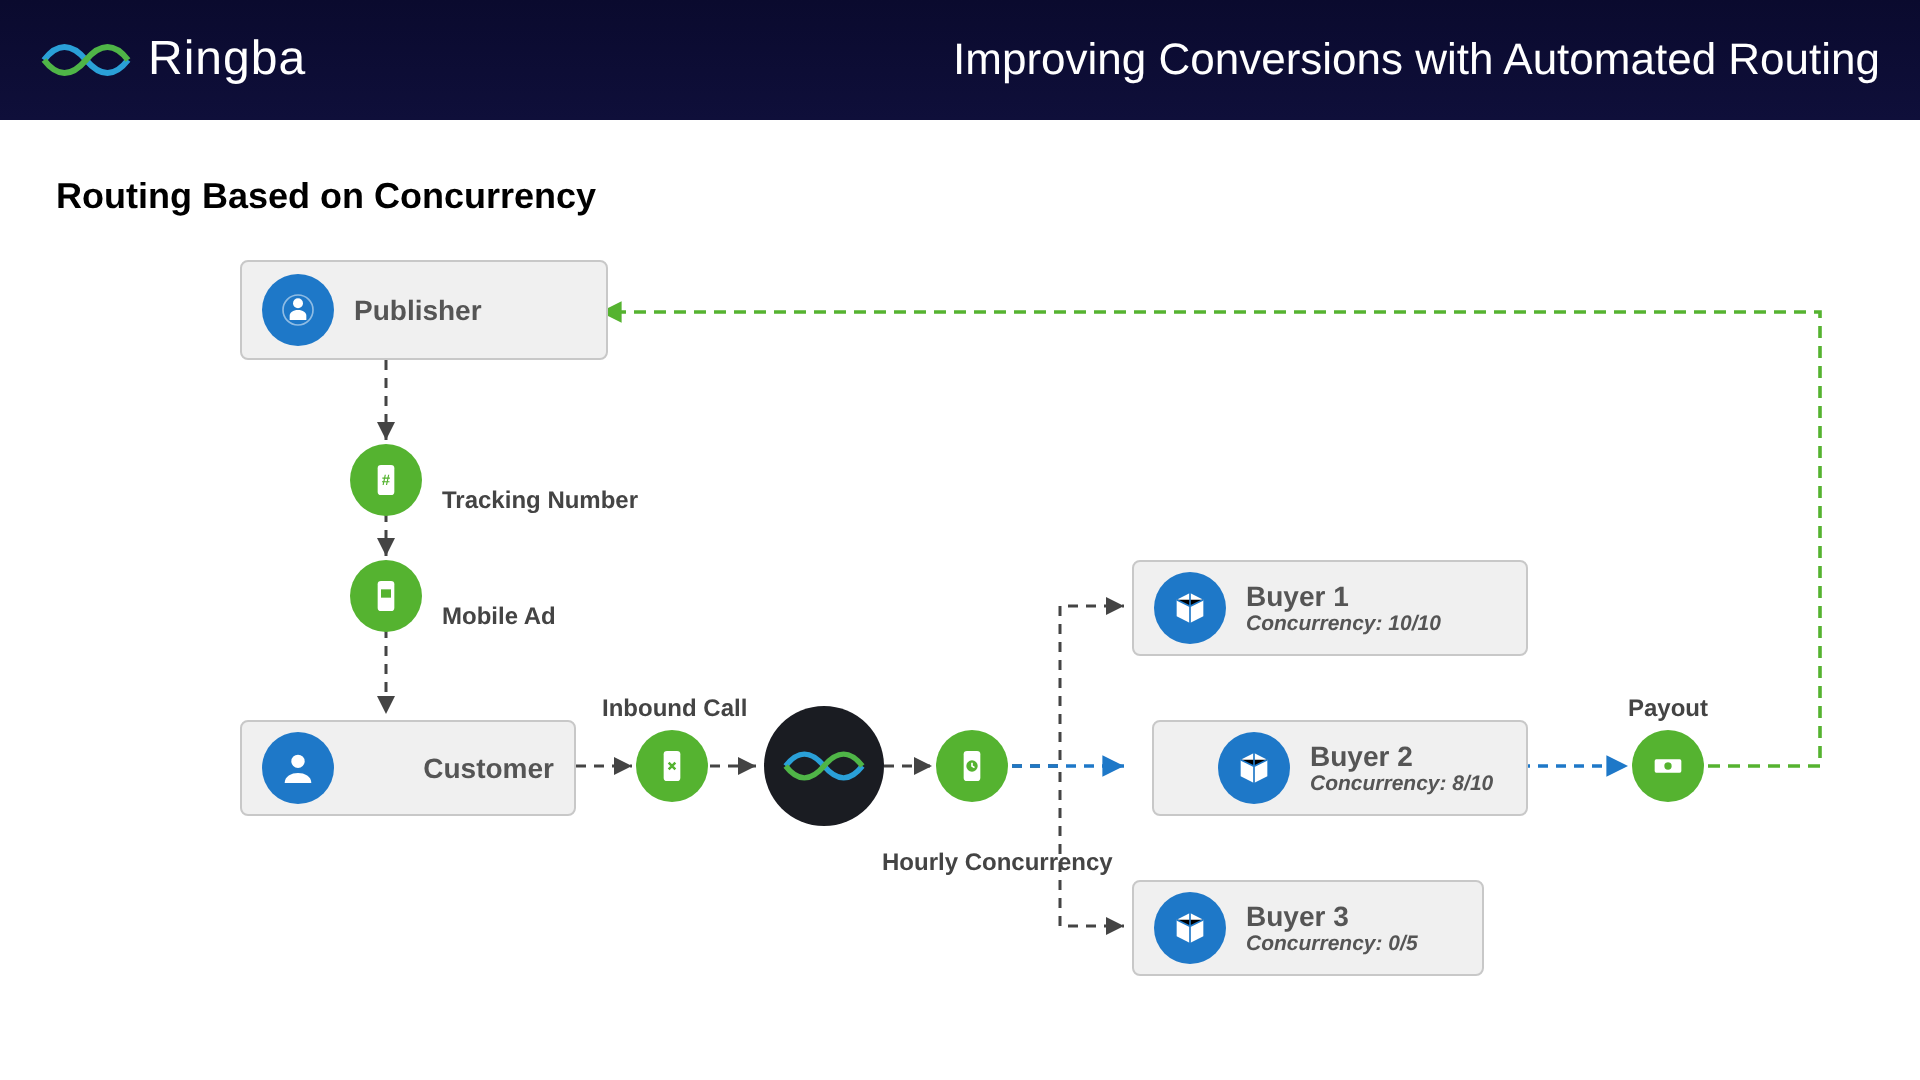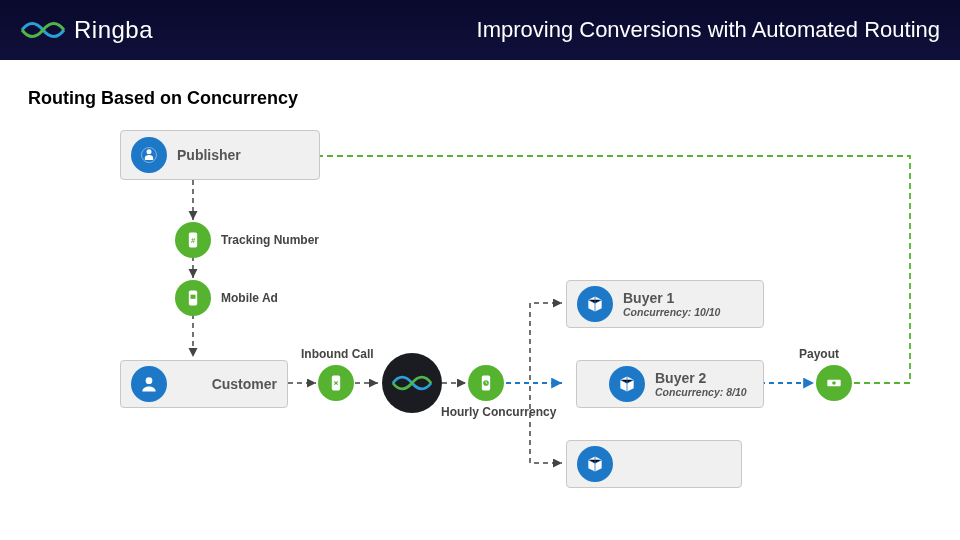--- a/index.html
+++ b/index.html
@@ -60,26 +60,27 @@
   .green { background: #55b330; }
   .black { background: #1a1c22; }
   .icon-circle svg { width: 20px; height: 20px; }
   
   .roundnode {
     position: absolute;
     display: flex;
     align-items: center;
     gap: 10px;
   }
-  .roundnode .lbl { font-weight: 600; color: #444; font-size: 12px; white-space: nowrap; }
+  .roundnode .lbl { font-weight: 600; color: #444; font-size: 12px; white-space: nowrap; margin-top: 19px; }
   .roundnode .lbl-above {
     position: absolute;
     bottom: 40px;
     left: 50%;
     transform: translateX(-50%);
+    text-align: center;
     width: 70px;
   }
   .roundnode .lbl-below {
     position: absolute;
     top: 40px;
     left: 50%;
     transform: translateX(-50%);
     text-align: center;
     width: 90px;
   }
@@ -134,21 +135,21 @@
   <path d="M506 383 L530 383 L530 303 L562 303" stroke="#444" stroke-width="1.5" stroke-dasharray="5,4" fill="none" marker-end="url(#arr-dark)"></path>
   <path d="M506 383 L530 383 L530 463 L562 463" stroke="#444" stroke-width="1.5" stroke-dasharray="5,4" fill="none" marker-end="url(#arr-dark)"></path>
 
   <line x1="506" y1="383" x2="562" y2="383" stroke="#1e78c8" stroke-width="1.8" stroke-dasharray="5,4" marker-end="url(#arr-blue)"></line>
 
   <line x1="742" y1="383" x2="814" y2="383" stroke="#1e78c8" stroke-width="1.8" stroke-dasharray="5,4" marker-end="url(#arr-blue)"></line>
 
   <path d="M854 383 L910 383 L910 156 L300 156" stroke="#55b330" stroke-width="1.8" stroke-dasharray="6,4" fill="none" marker-end="url(#arr-green)"></path>
 </svg>
 
-<div class="card" style="left:120px; top:130px; width:200px; height:50px;">
+<div class="card" style="left:120px; top:130px; width:184px; height:50px;">
   <div class="icon-circle blue">
     <svg viewBox="0 0 24 24">
         <circle cx="12" cy="8" r="3" fill="#fff"></circle>
         <path d="M12 12c-3 0-5 1.5-5 3.5V18h10v-2.5c0-2-2-3.5-5-3.5z" fill="#fff"></path>
         <circle cx="12" cy="12" r="9" fill="none" stroke="#fff" stroke-width="1" opacity="0.5"></circle>
       </svg>
   </div>
   <div class="title">Publisher</div>
 </div>
 
@@ -236,20 +237,24 @@
   </div>
 </div>
 
 <div class="card" style="left:566px; top:440px; width:176px; height:48px;">
   <div class="icon-circle blue">
     <svg viewBox="0 0 24 24">
         <path d="M12 3l8 4v10l-8 4-8-4V7z" fill="#fff"></path>
         <path d="M12 3v18M4 7l8 4 8-4" stroke="#1e78c8" stroke-width="1"></path>
       </svg>
   </div>
+  <div>
+    <div class="title">Buyer 3</div>
+    <div class="sub">Concurrency: 0/5</div>
+  </div>
 </div>
 
 <div class="roundnode" style="left:816px; top:365px;">
   <div class="icon-circle green">
     <svg viewBox="0 0 24 24">
         <rect x="4" y="8" width="16" height="8" rx="1" fill="#fff"></rect>
         <circle cx="12" cy="12" r="2.2" fill="#55b330"></circle>
       </svg>
   </div>
   <span class="lbl lbl-above">Payout</span>

